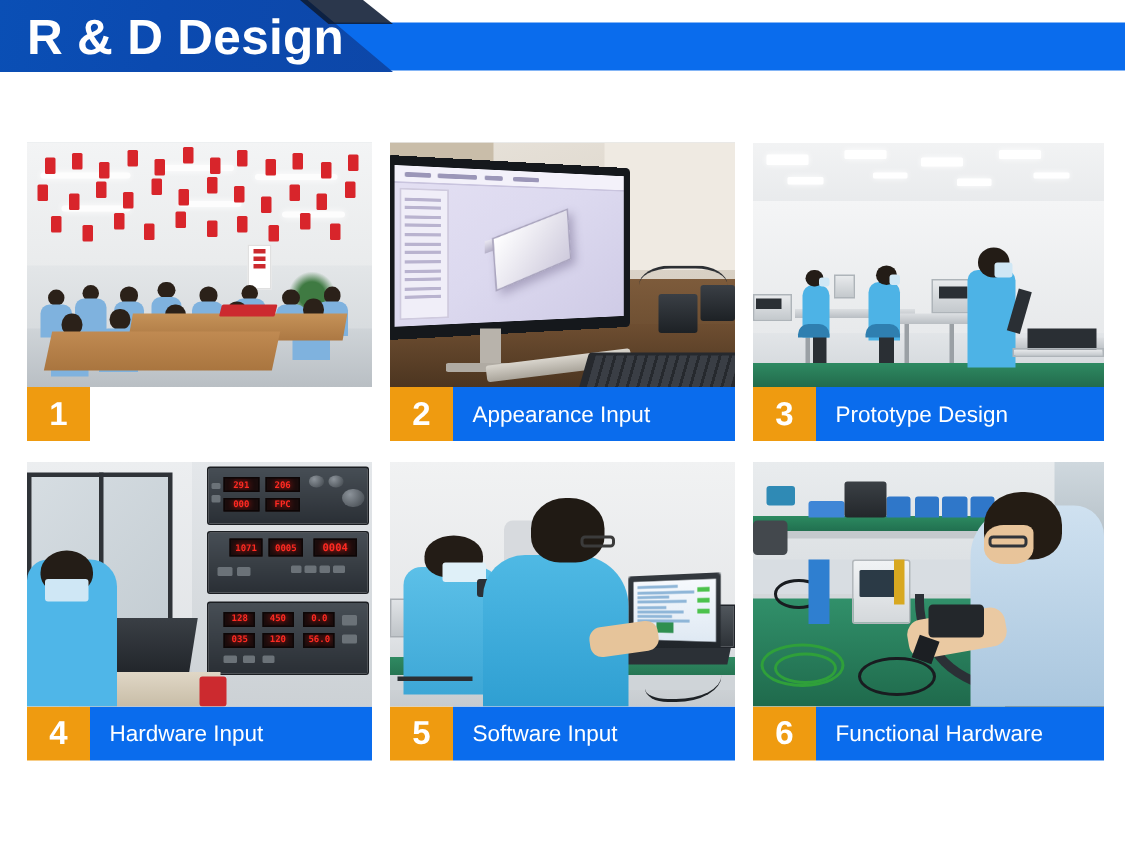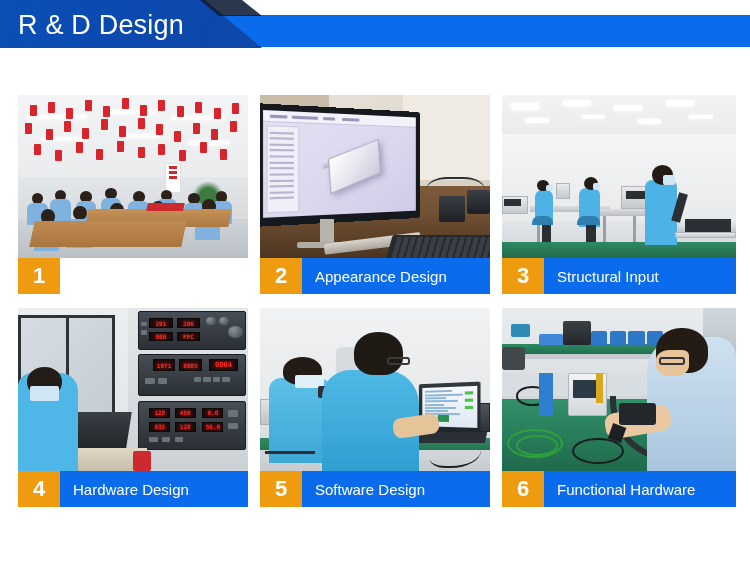--- a/index.html
+++ b/index.html
@@ -52,22 +52,22 @@
     background: #0e1b33;
     clip-path: polygon(0 0, 42px 0, 62px 16px, 19px 16px);
     opacity: .88;
   }
   .banner-title {
     position: absolute;
     left: 18px; top: 6px;
     height: 38px;
     line-height: 38px;
     color: #ffffff;
-    font-size: 27px;
-    font-weight: normal;
+    font-size: 33px;
+    font-weight: bold;
     letter-spacing: .2px;
     white-space: nowrap;
     z-index: 5;
   }
 
   
   .grid {
     position: absolute;
     left: 18px;
     top: 95px;
@@ -381,21 +381,21 @@
             </div>
           </div>
           <div class="p s2-stand"></div>
           <div class="p s2-foot"></div>
           <div class="p s2-caliper"></div>
           <div class="p s2-kbd"></div>
         </div>
       </div>
       <div class="label-bar">
         <div class="label-num">2</div>
-        <div class="label-text">Appearance Design</div>
+        <div class="label-text">Appearance Input</div>
       </div>
     </div>
 
     <div class="card">
       <div class="photo">
         <div class="photo-inner">
           <div class="p s3-ceil"></div>
           <div class="p s3-wall"></div>
           <div class="p s3-floor"></div>
           <div class="p s3-green"></div>
@@ -431,21 +431,21 @@
           <div class="p s3-eqdark" style="left:78%;top:76%;width:20%;height:10%;"></div>
           <div class="p s3-eq" style="left:74%;top:84%;width:26%;height:4%;"></div>
           <div class="p s3-eqdark" style="left:17%;top:78%;width:4%;height:12%;"></div>
           <div class="p s3-eqdark" style="left:36%;top:78%;width:4%;height:12%;"></div>
           <div class="p s3-per" style="left:13%;top:74%;width:9%;height:6%;background:#2f7fb0;"></div>
           <div class="p s3-per" style="left:32%;top:74%;width:10%;height:6%;background:#2f7fb0;"></div>
         </div>
       </div>
       <div class="label-bar">
         <div class="label-num">3</div>
-        <div class="label-text">Structural Input</div>
+        <div class="label-text">Prototype Design</div>
       </div>
     </div>
 
     <div class="card">
       <div class="photo">
         <div class="photo-inner">
           <div class="p s4-bg"></div>
           <div class="p s4-glassF"></div>
           <div class="p s4-glassD"></div>
           <div class="p s4-floor"></div>
@@ -492,21 +492,21 @@
           <div class="p s4-deskW"></div>
           <div class="p s4-lap"></div>
           <div class="p s4-per"></div>
           <div class="p s4-head"></div>
           <div class="p s4-mask"></div>
           <div class="p" style="left:50%;top:88%;width:8%;height:12%;background:#cc2a2f;border-radius:2px;"></div>
         </div>
       </div>
       <div class="label-bar">
         <div class="label-num">4</div>
-        <div class="label-text">Hardware Design</div>
+        <div class="label-text">Hardware Input</div>
       </div>
     </div>
 
     <div class="card">
       <div class="photo">
         <div class="photo-inner">
           <div class="p s5-wall"></div>
           <div class="p s5-floor"></div>
           <div class="p s5-eq2"></div>
           <div class="p s5-eq"></div>
@@ -537,21 +537,21 @@
           <div class="p s5-lapb"></div>
           <div class="p s5-p2"></div>
           <div class="p s5-h2"></div>
           <div class="p s5-glass"></div>
           <div class="p s5-arm"></div>
           <div class="p s5-cord"></div>
         </div>
       </div>
       <div class="label-bar">
         <div class="label-num">5</div>
-        <div class="label-text">Software Design</div>
+        <div class="label-text">Software Input</div>
       </div>
     </div>
 
     <div class="card">
       <div class="photo">
         <div class="photo-inner">
           <div class="p s6-bgtop"></div>
           <div class="p s6-win"></div>
           <div class="p s6-shelf"></div>
           <div class="p s6-shelfW"></div>

